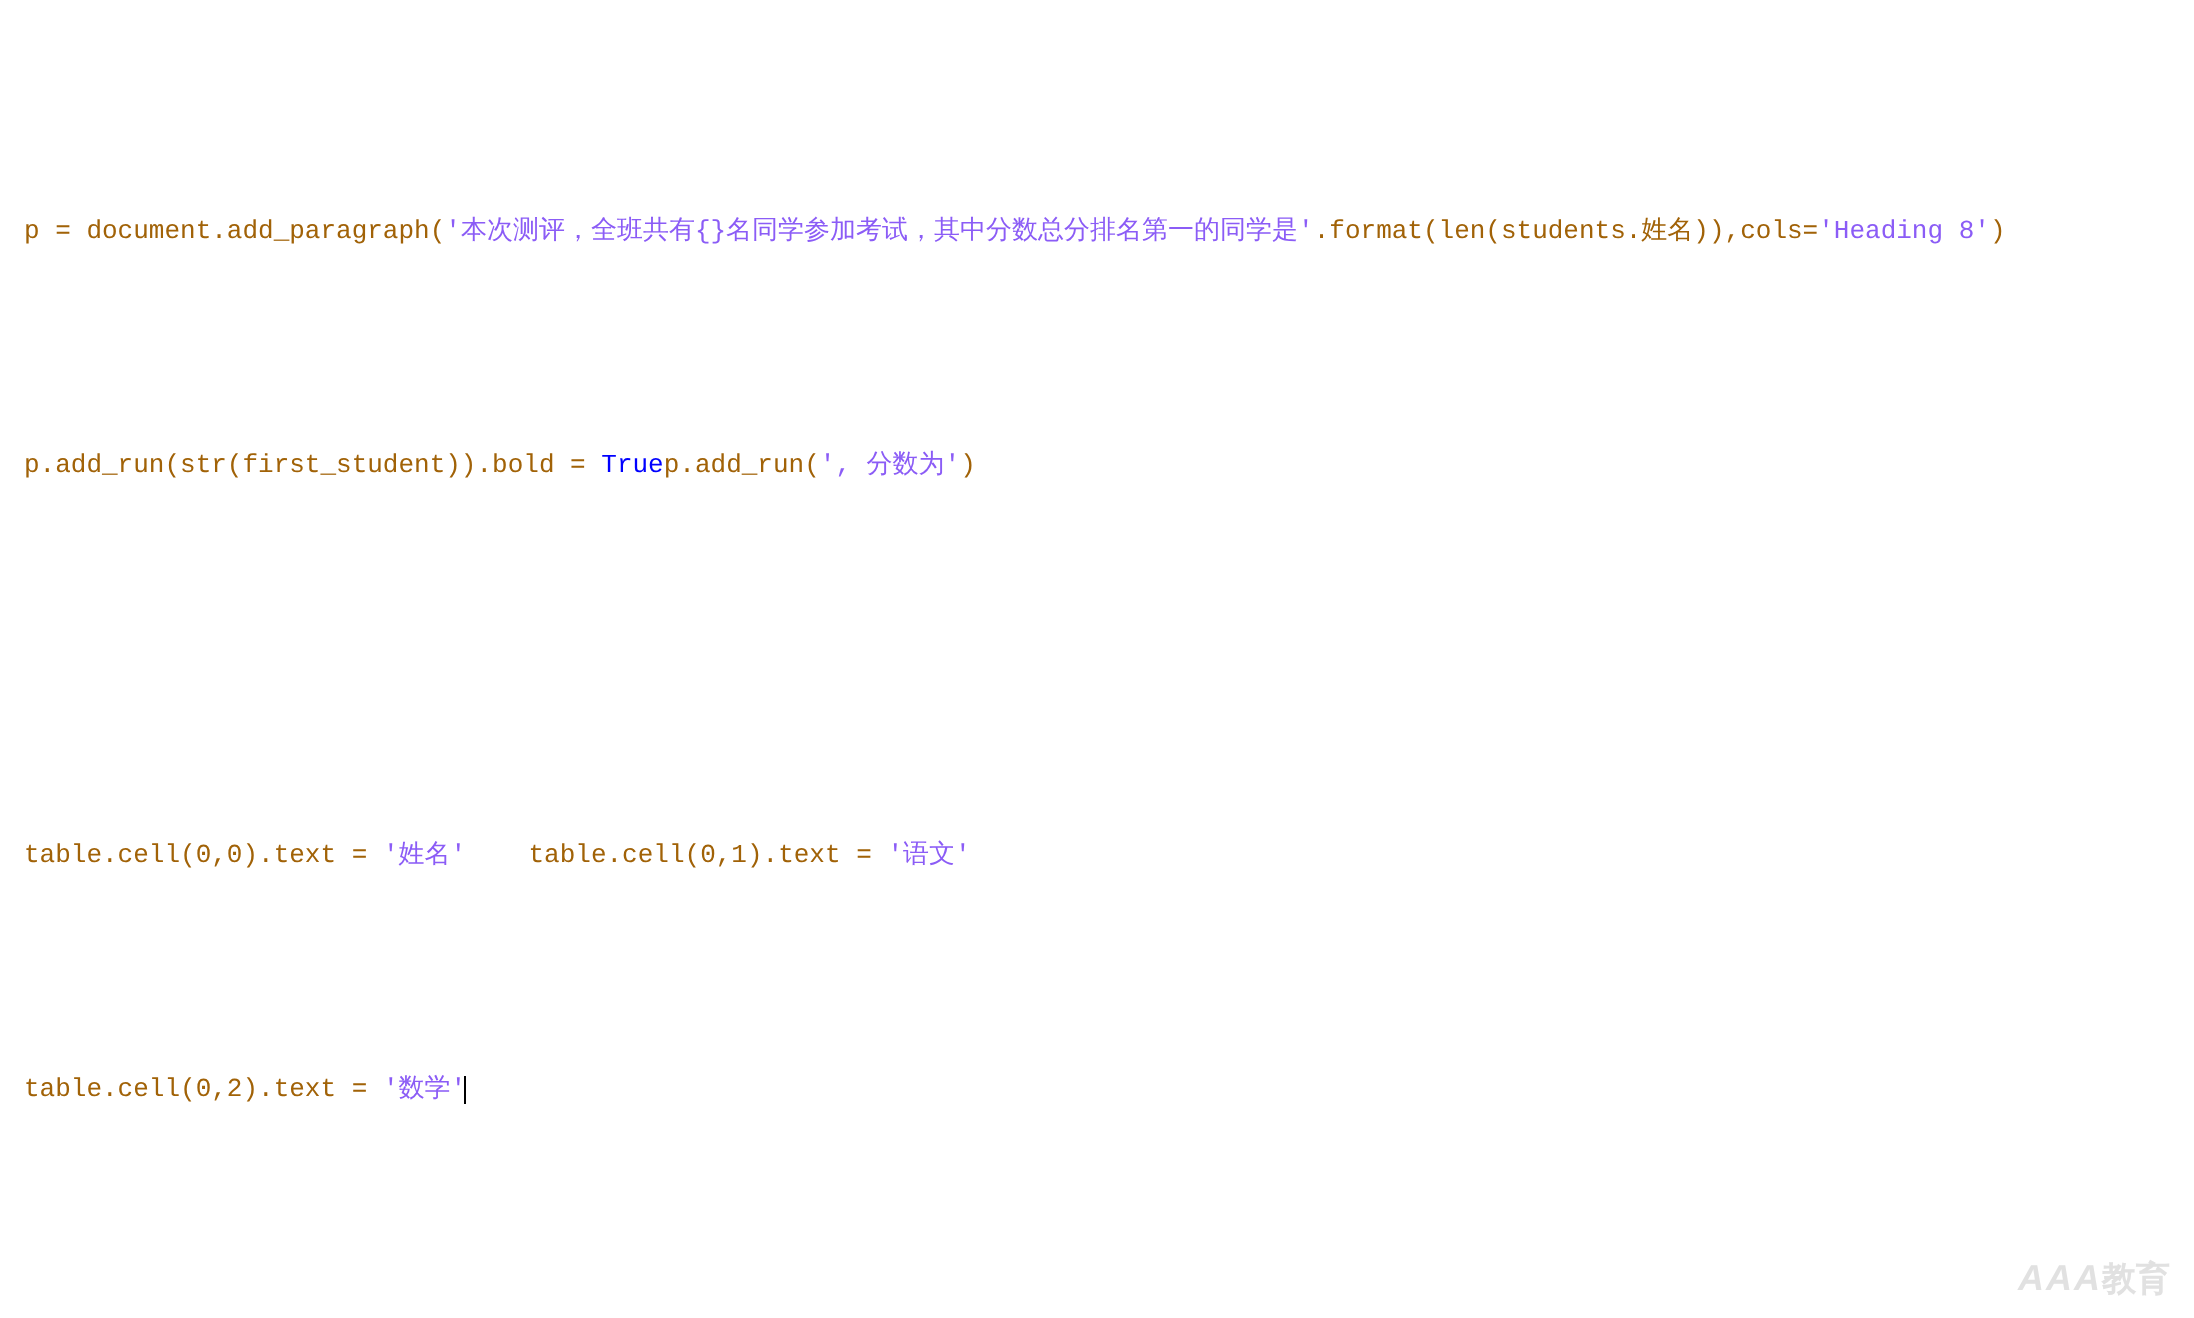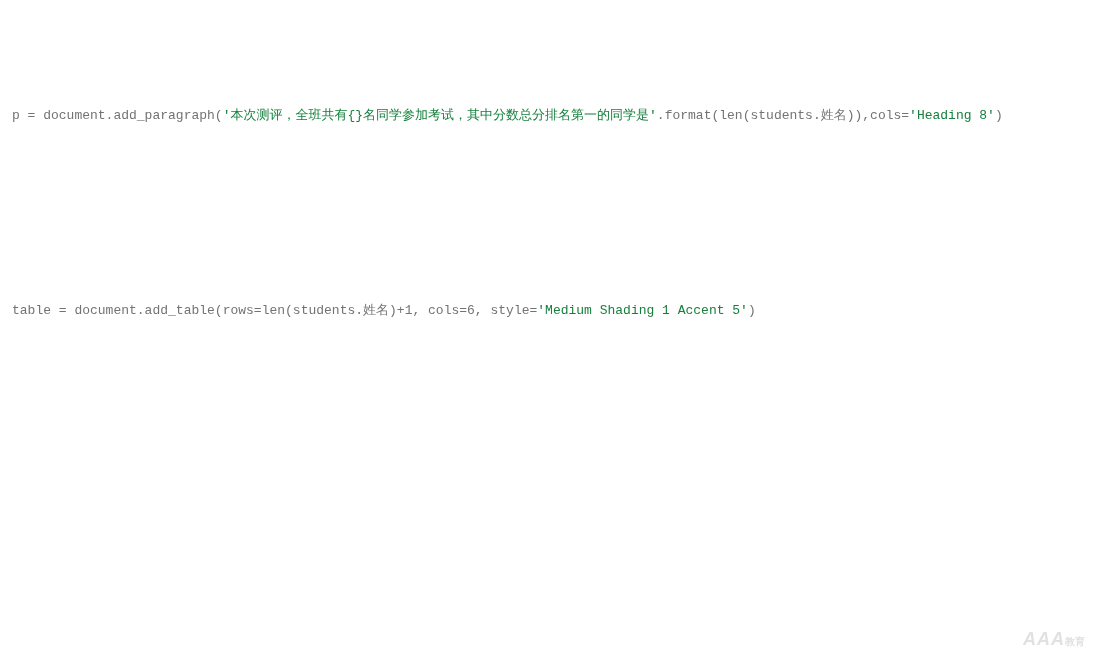--- a/index.html
+++ b/index.html
@@ -12,22 +12,22 @@
     line-height: 1.5;
     white-space: pre;
     position: relative;
     width: 1097px;
     height: 659px;
     overflow: hidden;
   }
   .line { display: block; }
   .blank { height: 19.5px; }
   .gap { height: 19.5px; }
-  .s-default { color: #737373; }
-  .s-string { color: #15803d; }
+  .s-default { color: #a16207; }
+  .s-string { color: #8b5cf6; }
   .s-keyword { color: #0000ff; }
   .cursor {
     display: inline-block;
     width: 1px;
     height: 14px;
     background: #000000;
     vertical-align: text-bottom;
     margin-left: -1px;
   }
   .watermark {
@@ -35,38 +35,40 @@
     right: 12px;
     bottom: 6px;
     font-family: Arial, sans-serif;
     font-size: 18px;
     font-weight: bold;
     font-style: italic;
     color: rgba(180,180,180,0.4);
     letter-spacing: 1px;
     pointer-events: none;
   }
-  .watermark .small { font-size: 10px; font-style: normal; letter-spacing: 0; }
+  .watermark .small { font-size: 17px; font-style: normal; letter-spacing: 0; }
 </style>
 </head>
 <body>
 
 
 
 <div>
 <span class="line"><span class="s-default">p = document.add_paragraph(</span><span class="s-string">'本次测评，全班共有{}名同学参加考试，其中分数总分排名第一的同学是'</span><span class="s-default">.format(len(students.姓名)),cols=</span><span class="s-string">'Heading 8'</span><span class="s-default">)</span></span>
 <div class="blank"></div>
 <div class="gap"></div>
-<div class="blank"></div>
-<div class="gap"></div>
-<span class="line"><span class="s-default">table = document.add_table(rows=len(students.姓名)+1, cols=6, style=</span><span class="s-string">'Medium Shading 1 Accent 5'</span><span class="s-default">)</span></span>
+<span class="line"><span class="s-default">p.add_run(str(first_student)).bold = </span><span class="s-keyword">True</span><span class="s-default">p.add_run(</span><span class="s-string">', 分数为'</span><span class="s-default">)</span></span>
 <div class="blank"></div>
 <div class="gap"></div>
 <div class="blank"></div>
 <div class="gap"></div>
+<span class="line"><span class="s-default">table.cell(0,0).text = </span><span class="s-string">'姓名'</span><span class="s-default">    table.cell(0,1).text = </span><span class="s-string">'语文'</span></span>
+<div class="blank"></div>
+<div class="gap"></div>
+<span class="line"><span class="s-default">table.cell(0,2).text = </span><span class="s-string">'数学'</span><span class="cursor"></span></span>
 <div class="blank"></div>
 
 
 
 
 
 
 
 
 

